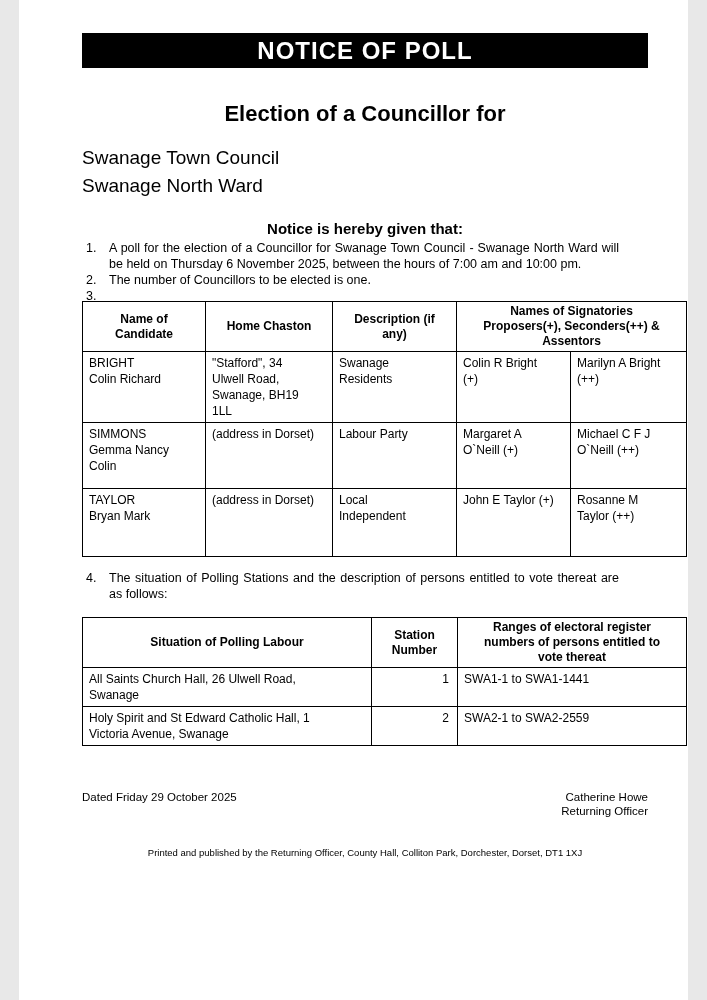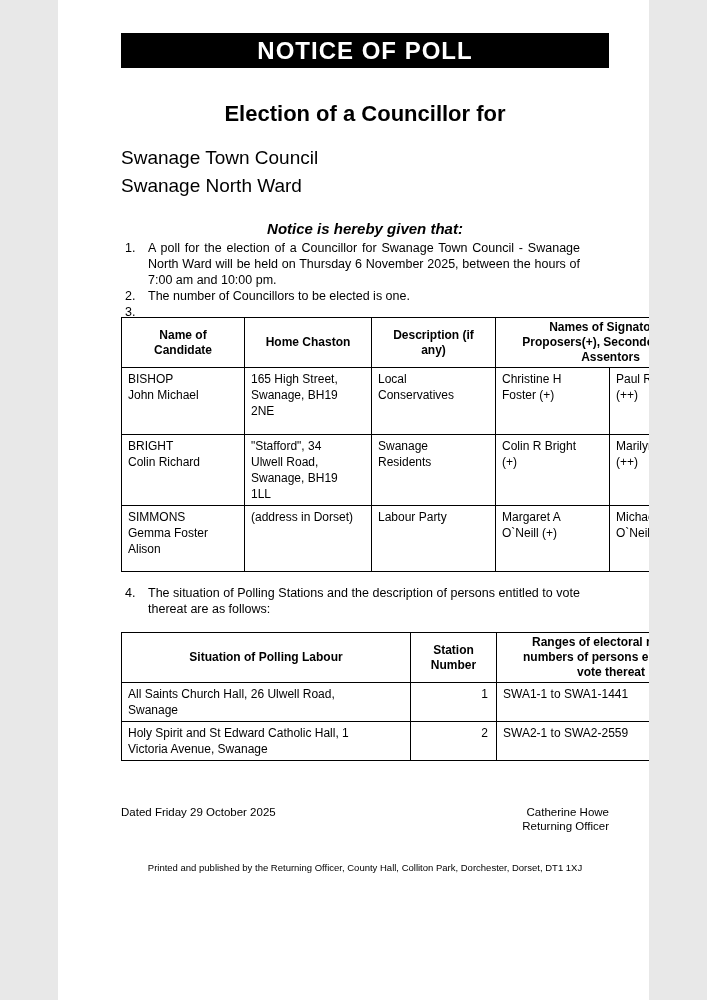--- a/index.html
+++ b/index.html
@@ -1,19 +1,19 @@
 <!DOCTYPE html>
 <html><head>
 <meta charset="utf-8">
 <style>
   * { margin:0; padding:0; box-sizing:border-box; }
   html,body { background:#e8e8e8; }
   .page {
     position:relative;
-    width:591px; height:1000px;
+    width:669px; height:1000px;
     margin:0 auto;
     background:#ffffff;
     color:#000000;
     font-family:"Liberation Sans","DejaVu Sans",sans-serif;
     padding:33px 40px 0 63px;
     overflow:hidden;
   }
   .banner {
     height:35px;
     background:#000000;
@@ -37,21 +37,20 @@
     font-size:19px;
     font-weight:normal;
     line-height:28px;
   }
   .notice-heading {
     margin-top:20px;
     text-align:center;
     font-size:15px;
     font-weight:bold;
     line-height:17px;
-    font-style:italic;
   }
   .list { margin-top:3px; margin-right:29px; font-size:12.5px; line-height:16px; }
   .list-item { position:relative; padding-left:27px; text-align:justify; }
   .list-num { position:absolute; left:4px; top:0; }
   table { border-collapse:collapse; width:604px; table-layout:fixed; }
   td, th {
     border:1px solid #000000;
     font-size:12px;
     padding:3px 6px;
     vertical-align:top;
@@ -134,43 +133,43 @@
         <tr style="height:50px">
       <th class="pre">Name of
 Candidate</th>
       <th class="pre">Home Chaston</th>
       <th class="pre">Description (if
 any)</th>
       <th class="pre" colspan="2">Names of Signatories
 Proposers(+), Seconders(++) &amp;
 Assentors</th>
     </tr>
-    <tr style="height:67px">
-      <td class="pre">BISHOP
-John Michael</td>
-      <td class="col-address">165 High Street, Swanage, BH19 2NE</td>
-      <td class="col-desc">Local Conservatives</td>
-      <td class="col-sig">Christine H Foster (+)</td>
-      <td class="col-sig">Paul R Chaston (++)</td>
-    </tr>
     <tr style="height:66px">
       <td class="pre">BRIGHT
 Colin Richard</td>
       <td class="col-address">"Stafford", 34 Ulwell Road, Swanage, BH19 1LL</td>
       <td class="col-desc">Swanage Residents</td>
       <td class="col-sig">Colin R Bright (+)</td>
       <td class="col-sig">Marilyn A Bright (++)</td>
     </tr>
     <tr style="height:66px">
       <td class="pre">SIMMONS
-Gemma Foster Alison</td>
+Gemma Nancy Colin</td>
       <td class="col-address">(address in Dorset)</td>
       <td class="col-desc">Labour Party</td>
       <td class="col-sig">Margaret A O`Neill (+)</td>
       <td class="col-sig">Michael C F J O`Neill (++)</td>
+    </tr>
+    <tr style="height:68px">
+      <td class="pre">TAYLOR
+Bryan Mark</td>
+      <td class="col-address">(address in Dorset)</td>
+      <td class="col-desc">Local Independent</td>
+      <td class="col-sig">John E Taylor (+)</td>
+      <td class="col-sig">Rosanne M Taylor (++)</td>
     </tr>
   </tbody>
     </table>
 
   <div class="list item4">
     <div class="list-item">
       <span class="list-num">4.</span>
       <span>The situation of Polling Stations and the description of persons entitled to vote thereat are as follows:</span>
     </div>
   </div>

